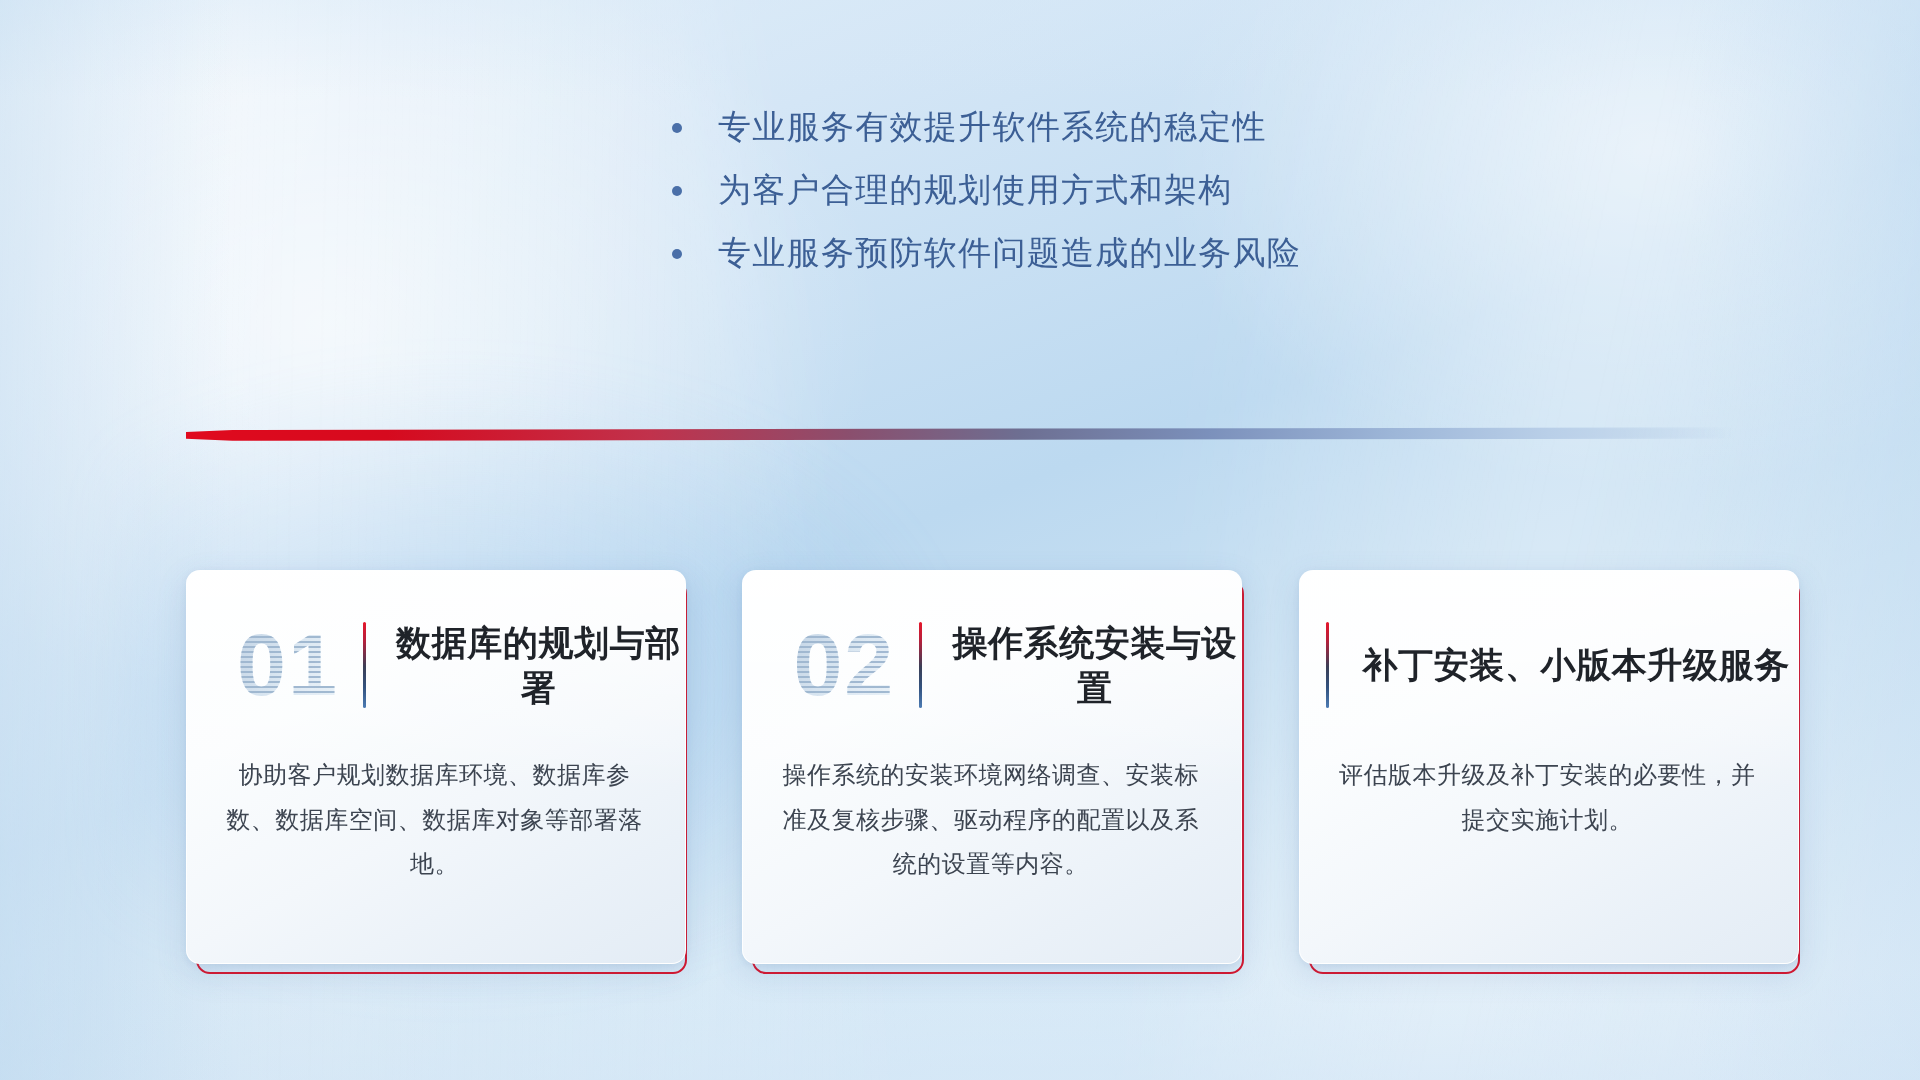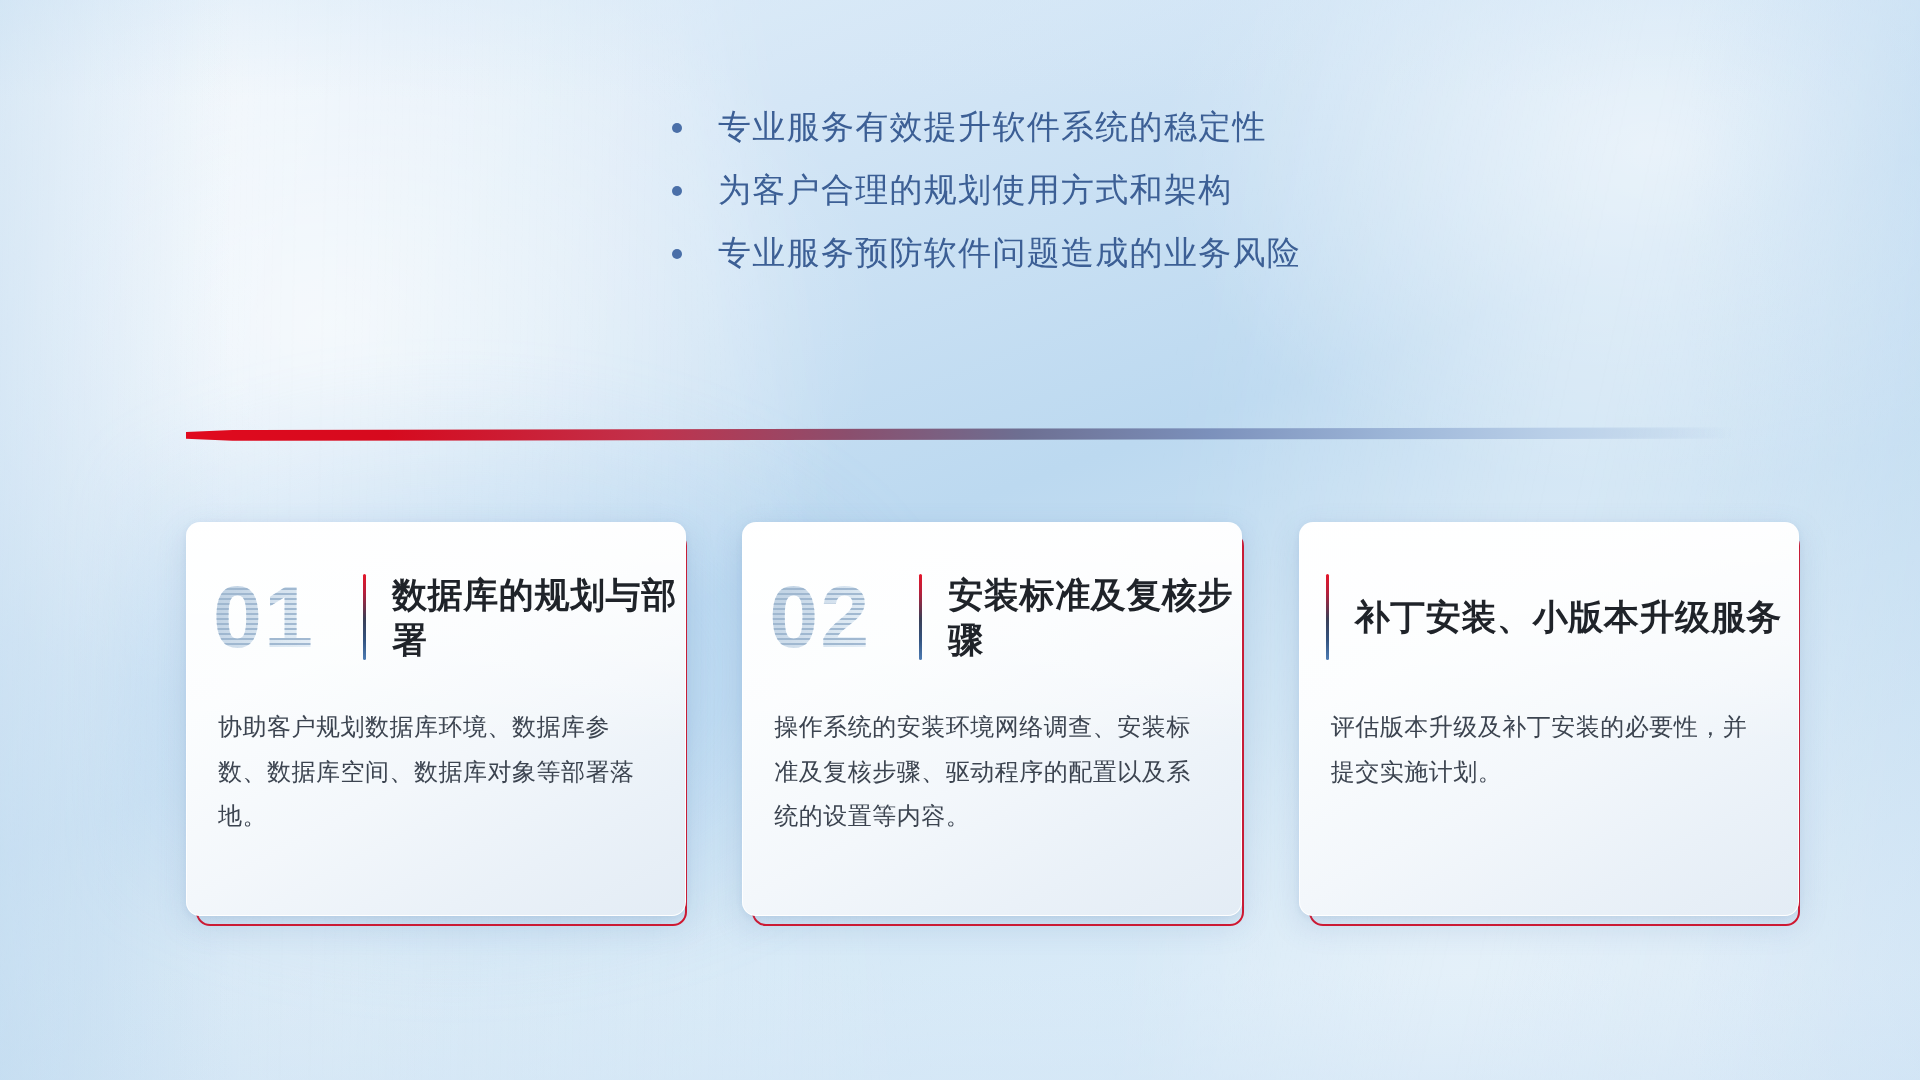--- a/index.html
+++ b/index.html
@@ -1,15 +1,15 @@
 <!DOCTYPE html>
 <html><head>
 <meta charset="utf-8">
 <style>
-  * { margin:0; padding:0; box-sizing:border-box; }
+  * { margin:0; padding:0; box-sizing:border-box;text-align:center; }
 
   html, body {
     width:1920px; height:1080px;
     overflow:hidden;
     font-family:"Liberation Sans", sans-serif;
   }
 
   
   #slide {
     position:relative;
@@ -130,20 +130,21 @@
     position:absolute;
     left:186px; top:522px;
     width:1612px; height:400px;
     display:flex;
     gap:57px;
   }
   .card-wrap {
     position:relative;
     flex:1 1 0;
     height:400px;
+    margin-top:48px;
   }
   
   .card-accent {
     position:absolute;
     left:10px; top:10px;
     right:-2px; bottom:-4px;
     border:2px solid #d8132a;
     border-radius:14px;
     pointer-events:none;
   }
@@ -268,21 +269,21 @@
       </div>
     </div>
 
     <div class="card-wrap">
       <div class="card-accent"></div>
       <div class="card">
         <div class="card-sheen"></div>
         <div class="card-head">
           <div class="card-num">02</div>
           <div class="card-bar"></div>
-          <div class="card-title">安装标准及复核步骤</div>
+          <div class="card-title">操作系统安装与设置</div>
         </div>
         <div class="card-body">操作系统的安装环境网络调查、安装标准及复核步骤、驱动程序的配置以及系统的设置等内容。</div>
       </div>
     </div>
 
     <div class="card-wrap">
       <div class="card-accent"></div>
       <div class="card">
         <div class="card-sheen"></div>
         <div class="card-head">

